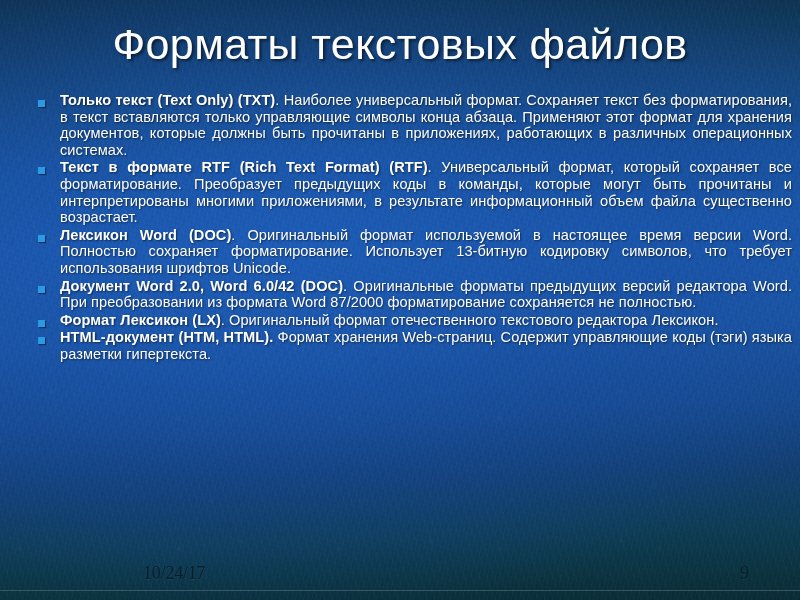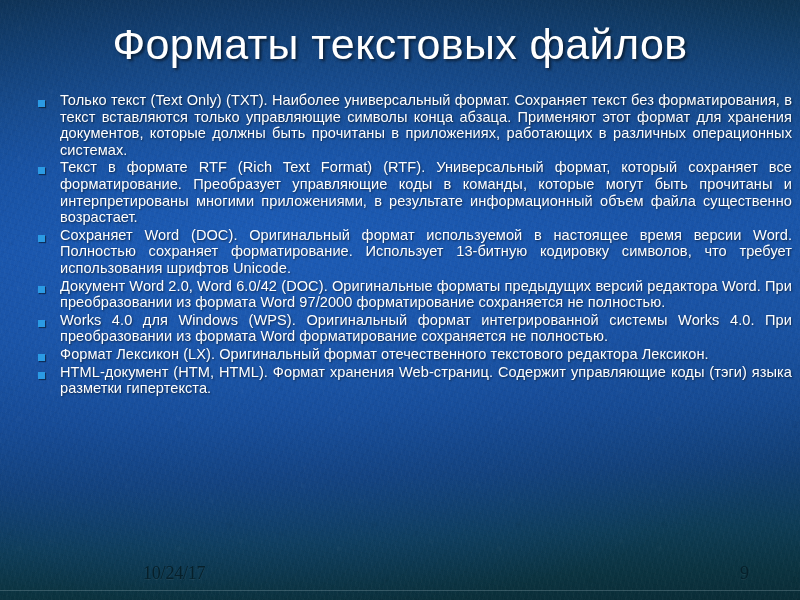--- a/index.html
+++ b/index.html
@@ -115,21 +115,21 @@
   .bullet-text {
     flex: 1 1 auto;
     color: #ffffff;
     font-size: 14.6px;
     line-height: 16.6px;
     text-align: justify;
     text-shadow: 1px 1px 2px rgba(0,0,0,0.55);
     letter-spacing: 0.05px;
   }
   .bullet-text .term {
-    font-weight: normal;
+    font-weight: bold;
     margin-top: 33px;
   }
 
   
   .footer {
     position: absolute;
     left: 0;
     bottom: 0;
     width: 800px;
     height: 44px;
@@ -173,37 +173,33 @@
 
     <div class="body-list">
 
       <div class="bullet-row">
         <span class="bullet-marker"></span>
         <div class="bullet-text"><span class="term">Только текст (Text Only) (TXT)</span><span>. Наиболее универсальный формат. Сохраняет текст без форматирования, в текст вставляются только управляющие символы конца абзаца. Применяют этот формат для хранения документов, которые должны быть прочитаны в приложениях, работающих в различных операционных системах.</span></div>
       </div>
 
       <div class="bullet-row">
         <span class="bullet-marker"></span>
-        <div class="bullet-text"><span class="term">Текст в формате RTF (Rich Text Format) (RTF)</span><span>. Универсальный формат, который сохраняет все форматирование. Преобразует управляющие коды в команды, которые могут быть прочитаны и интерпретированы многими приложениями, в результате информационный объем файла существенно возрастает.</span></div>
-      </div>
-
-      <div class="bullet-row">
-        <span class="bullet-marker"></span>
-        <div class="bullet-text"><span class="term">Сохраняет Word (DOC)</span><span>. Оригинальный формат используемой в настоящее время версии Word. Полностью сохраняет форматирование. Использует 13-битную кодировку символов, что требует использования шрифтов Unicode.</span></div>
-      </div>
-
-      <div class="bullet-row">
-        <span class="bullet-marker"></span>
-        <div class="bullet-text"><span class="term">Документ Word 2.0, Word 6.0/42 (DOC)</span><span>. Оригинальные форматы предыдущих версий редактора Word. При преобразовании из формата Word 97/2000 форматирование сохраняется не полностью.</span></div>
-      </div>
-
-      <div class="bullet-row">
-        <span class="bullet-marker"></span>
-        <div class="bullet-text"><span class="term">Works 4.0 для Windows (WPS)</span><span>. Оригинальный формат интегрированной системы Works 4.0. При преобразовании из формата Word форматирование сохраняется не полностью.</span></div>
-      </div>
+        <div class="bullet-text"><span class="term">Текст в формате RTF (Rich Text Format) (RTF)</span><span>. Универсальный формат, который сохраняет все форматирование. Преобразует предыдущих коды в команды, которые могут быть прочитаны и интерпретированы многими приложениями, в результате информационный объем файла существенно возрастает.</span></div>
+      </div>
+
+      <div class="bullet-row">
+        <span class="bullet-marker"></span>
+        <div class="bullet-text"><span class="term">Лексикон Word (DOC)</span><span>. Оригинальный формат используемой в настоящее время версии Word. Полностью сохраняет форматирование. Использует 13-битную кодировку символов, что требует использования шрифтов Unicode.</span></div>
+      </div>
+
+      <div class="bullet-row">
+        <span class="bullet-marker"></span>
+        <div class="bullet-text"><span class="term">Документ Word 2.0, Word 6.0/42 (DOC)</span><span>. Оригинальные форматы предыдущих версий редактора Word. При преобразовании из формата Word 87/2000 форматирование сохраняется не полностью.</span></div>
+      </div>
+
 
       <div class="bullet-row">
         <span class="bullet-marker"></span>
         <div class="bullet-text"><span class="term">Формат Лексикон (LX)</span><span>. Оригинальный формат отечественного текстового редактора Лексикон.</span></div>
       </div>
 
       <div class="bullet-row">
         <span class="bullet-marker"></span>
         <div class="bullet-text"><span class="term">HTML-документ (HTM, HTML).</span><span> Формат хранения Web-страниц. Содержит управляющие коды (тэги) языка разметки гипертекста.</span></div>
       </div>

